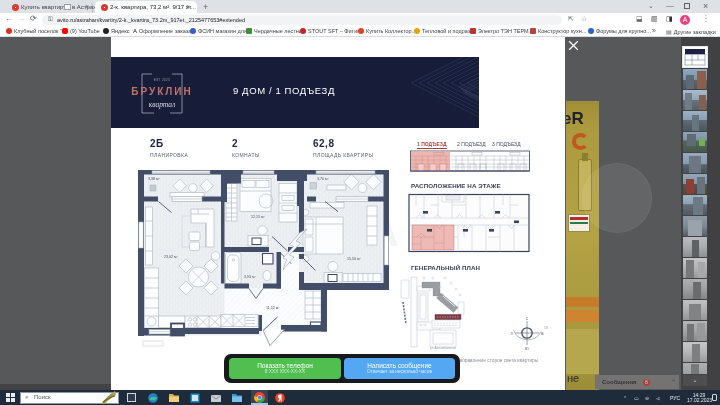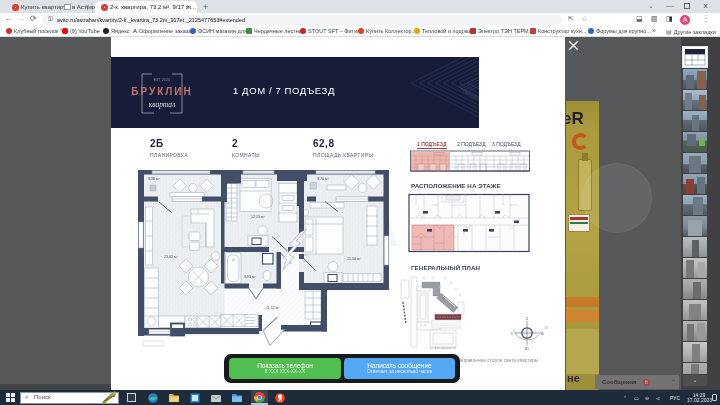--- a/index.html
+++ b/index.html
@@ -117,21 +117,21 @@
   <div style="position:absolute;left:16px;top:52px;width:6px;height:8px;background:#8d7d2e"></div>
 
   <div style="position:absolute;left:2px;top:113px;width:22px;height:18px;background:#f3efe2;border:0.5px solid #998b4a"></div>
   <div style="position:absolute;left:4px;top:116px;width:18px;height:3px;background:#b03030"></div>
   <div style="position:absolute;left:4px;top:121px;width:18px;height:2px;background:#2c7a4a"></div>
 
   <div style="position:absolute;left:0;top:196px;width:41px;height:10px;background:#c77a28"></div>
   <div style="position:absolute;left:0;top:209px;width:41px;height:12px;background:#cf8430"></div>
 
   <div style="position:absolute;left:0;top:228px;width:41px;height:45px;background:#b5a74d"></div>
-  <div style="position:absolute;left:1px;top:271px;font-size:11px;font-weight:bold;color:#2a2b33">не</div>
+  <div style="position:absolute;left:1px;top:271px;font-size:11px;font-weight:normal;color:#2a2b33">не</div>
 </div>
 
 <div class="abs" style="left:582px;top:163px;width:70px;height:70px;border-radius:50%;background:rgba(255,255,255,0.08);border:1px solid rgba(255,255,255,0.05)"></div>
 
 <div class="abs" style="left:111px;top:37px;width:454px;height:353px;background:#fff"></div>
 
 <svg class="abs" style="left:568px;top:40px;width:11px;height:11px" viewBox="0 0 11 11">
       <path d="M1.2 1.2 L9.8 9.8 M9.8 1.2 L1.2 9.8" stroke="#fbfbfb" stroke-width="1.3"></path>
     </svg>
 
@@ -161,21 +161,21 @@
       <path d="M14 30 L14 43 L26 43"></path>
           <path d="M54 30 L54 43 L42 43"></path>
       <path d="M14 13 L14 30"></path>
           <path d="M54 13 L54 30"></path>
     </g>
     <text x="34" y="11" font-size="3" fill="#9aa0b4" text-anchor="middle" letter-spacing="0.4">EST 2020</text>
     <text x="34" y="25" font-size="10" fill="#c1726c" text-anchor="middle" letter-spacing="2" font-weight="bold">БРУКЛИН</text>
     <text x="34" y="36.5" font-size="7.5" fill="#d8dbe4" text-anchor="middle" font-style="italic" font-family="Liberation Serif,serif">квартал</text>
   </svg>
 
-  <div class="abs" style="left:122px;top:28px;font-size:9.5px;color:#fff;letter-spacing:0.6px">1 ДОМ / 7 ПОДЪЕЗД</div>
+  <div class="abs" style="left:122px;top:28px;font-size:9.5px;color:#fff;letter-spacing:0.6px">9 ДОМ / 1 ПОДЪЕЗД</div>
 </div>
 
 <div class="abs" style="left:235px;top:202px;font-size:48px;color:rgba(140,150,165,0.10);letter-spacing:30px;font-weight:bold">ЦИАН</div>
 
 <svg class="abs" style="left:137px;top:167px;width:253px;height:182px" viewBox="137 167 253 182">
 <defs>
 <pattern id="hatch" width="6" height="6" patternUnits="userSpaceOnUse">
   <rect width="6" height="6" fill="#edf0f2"></rect>
   <path d="M1.5 0 V6 M4.5 0 V6" stroke="#e7ecee" stroke-width="0.7"></path>
   <path d="M0 6 L6 0" stroke="#e2e8eb" stroke-width="0.5"></path>

